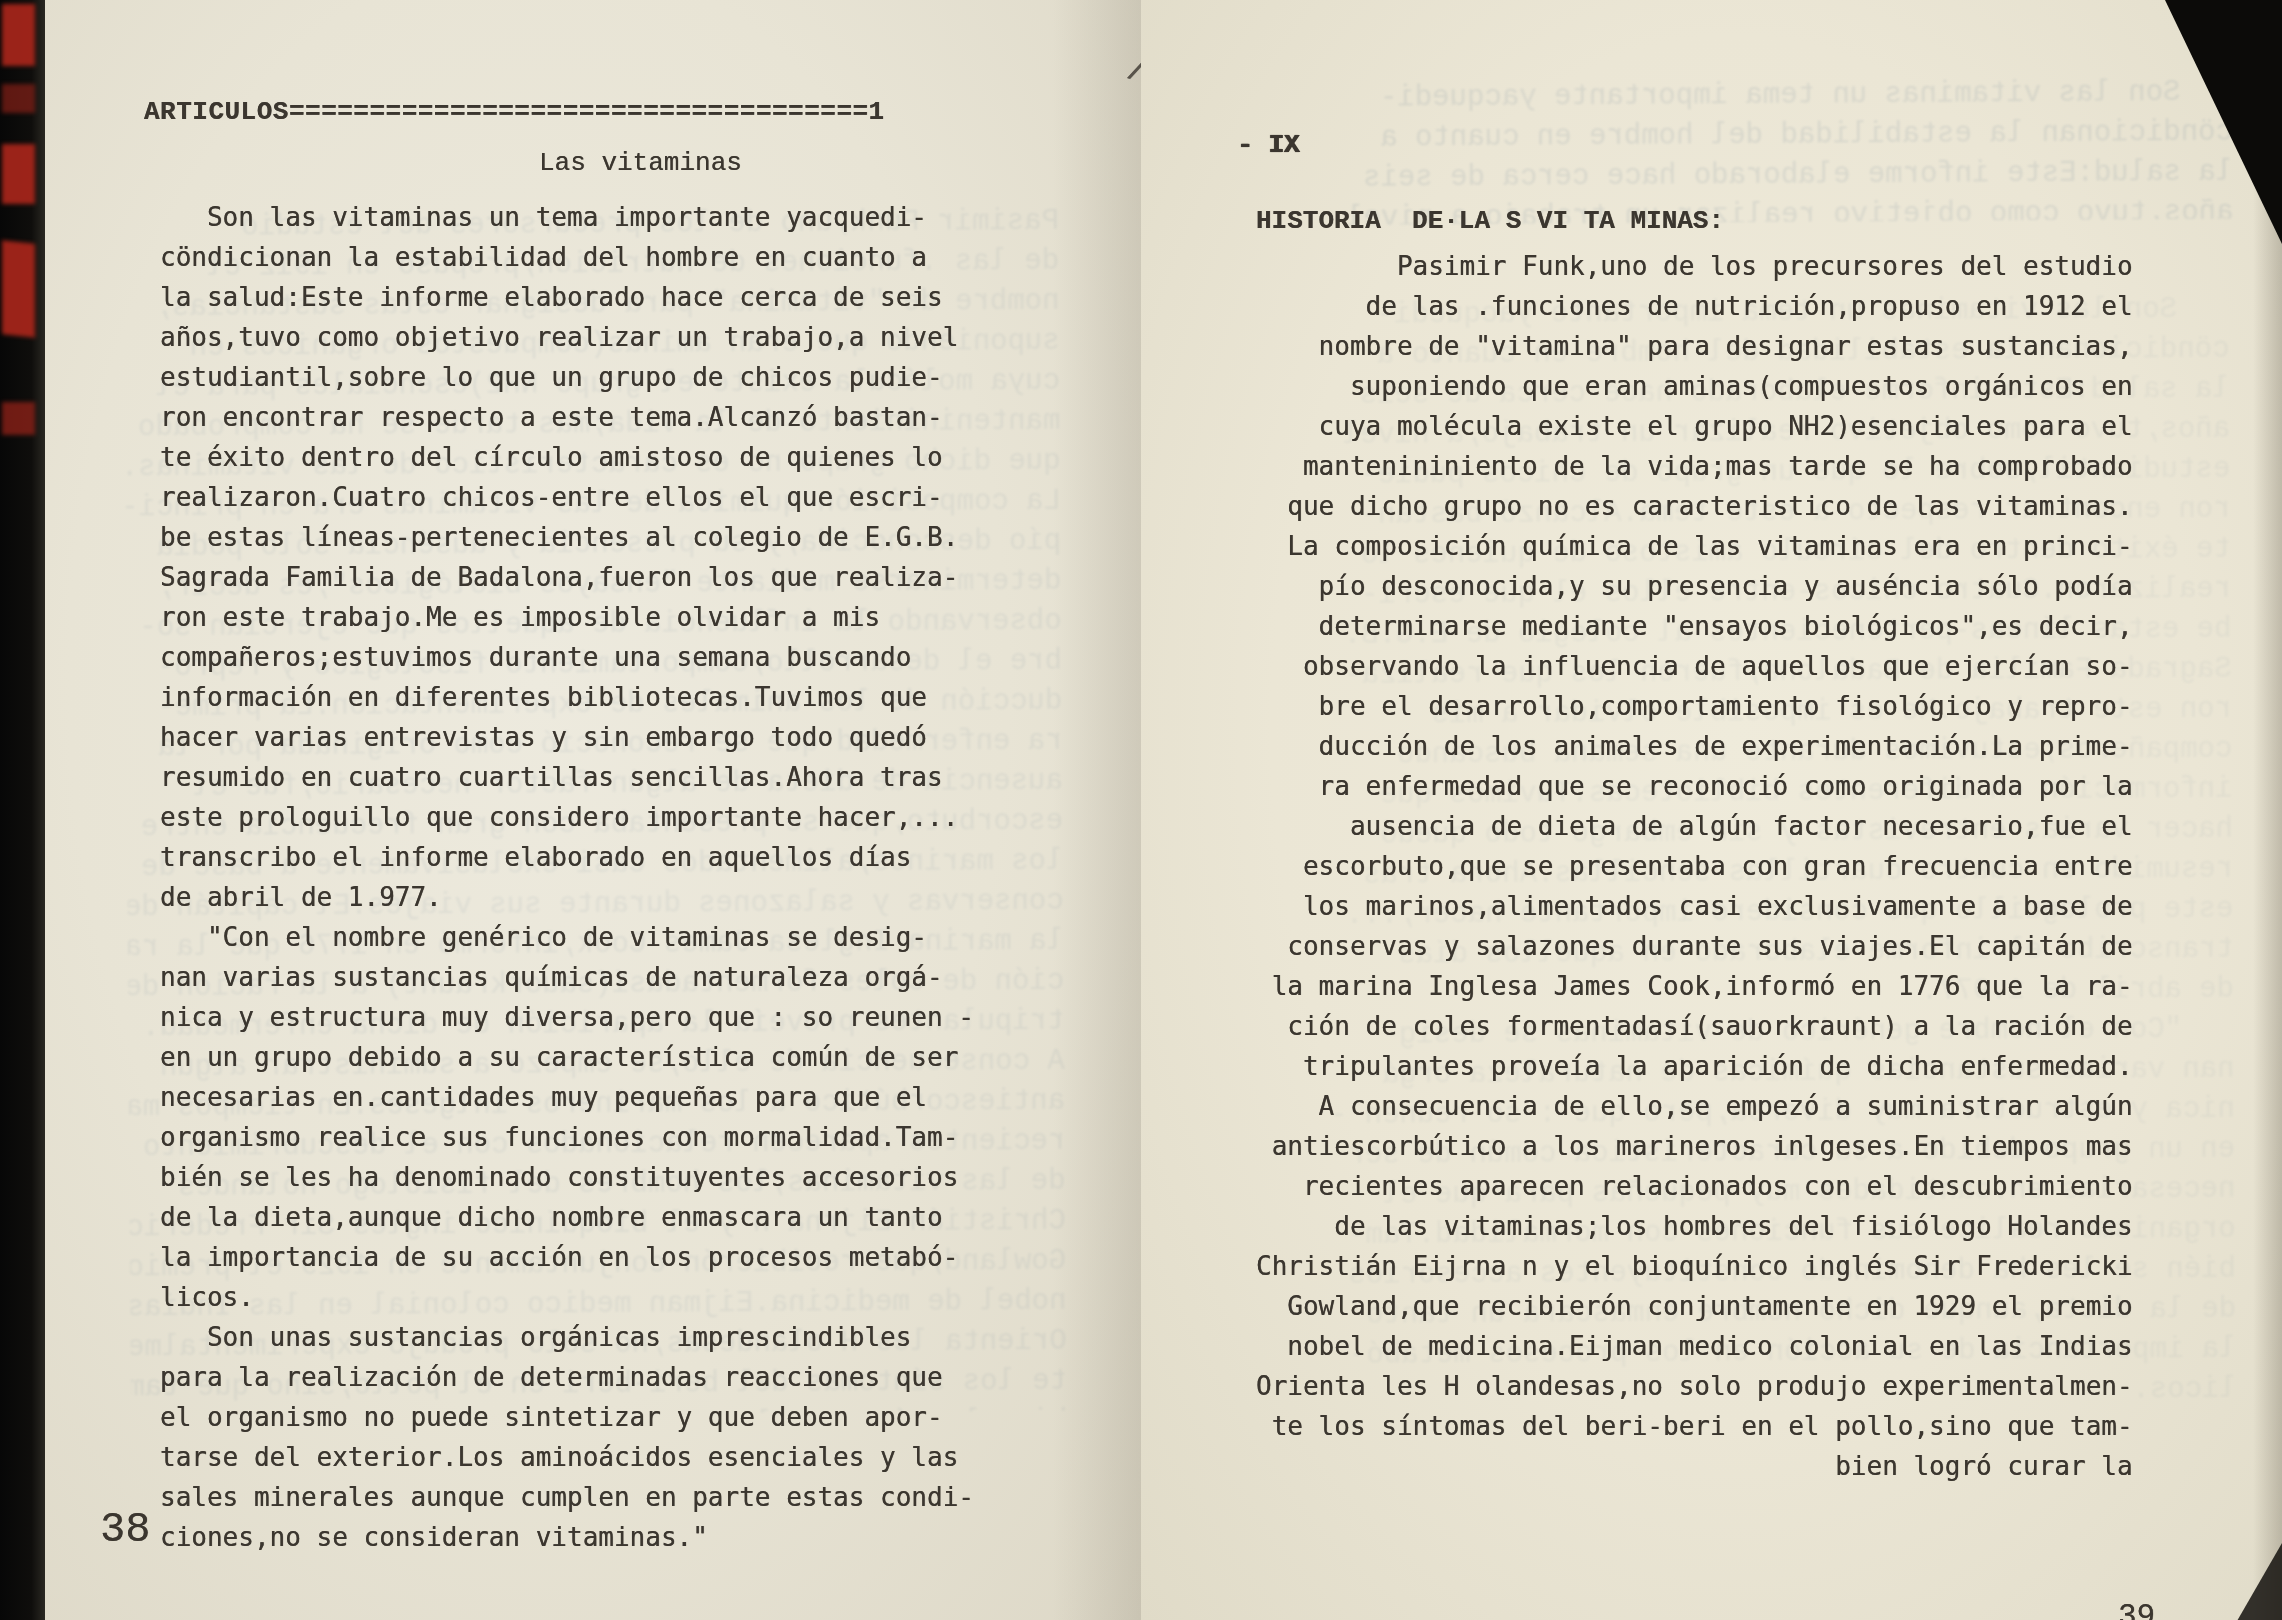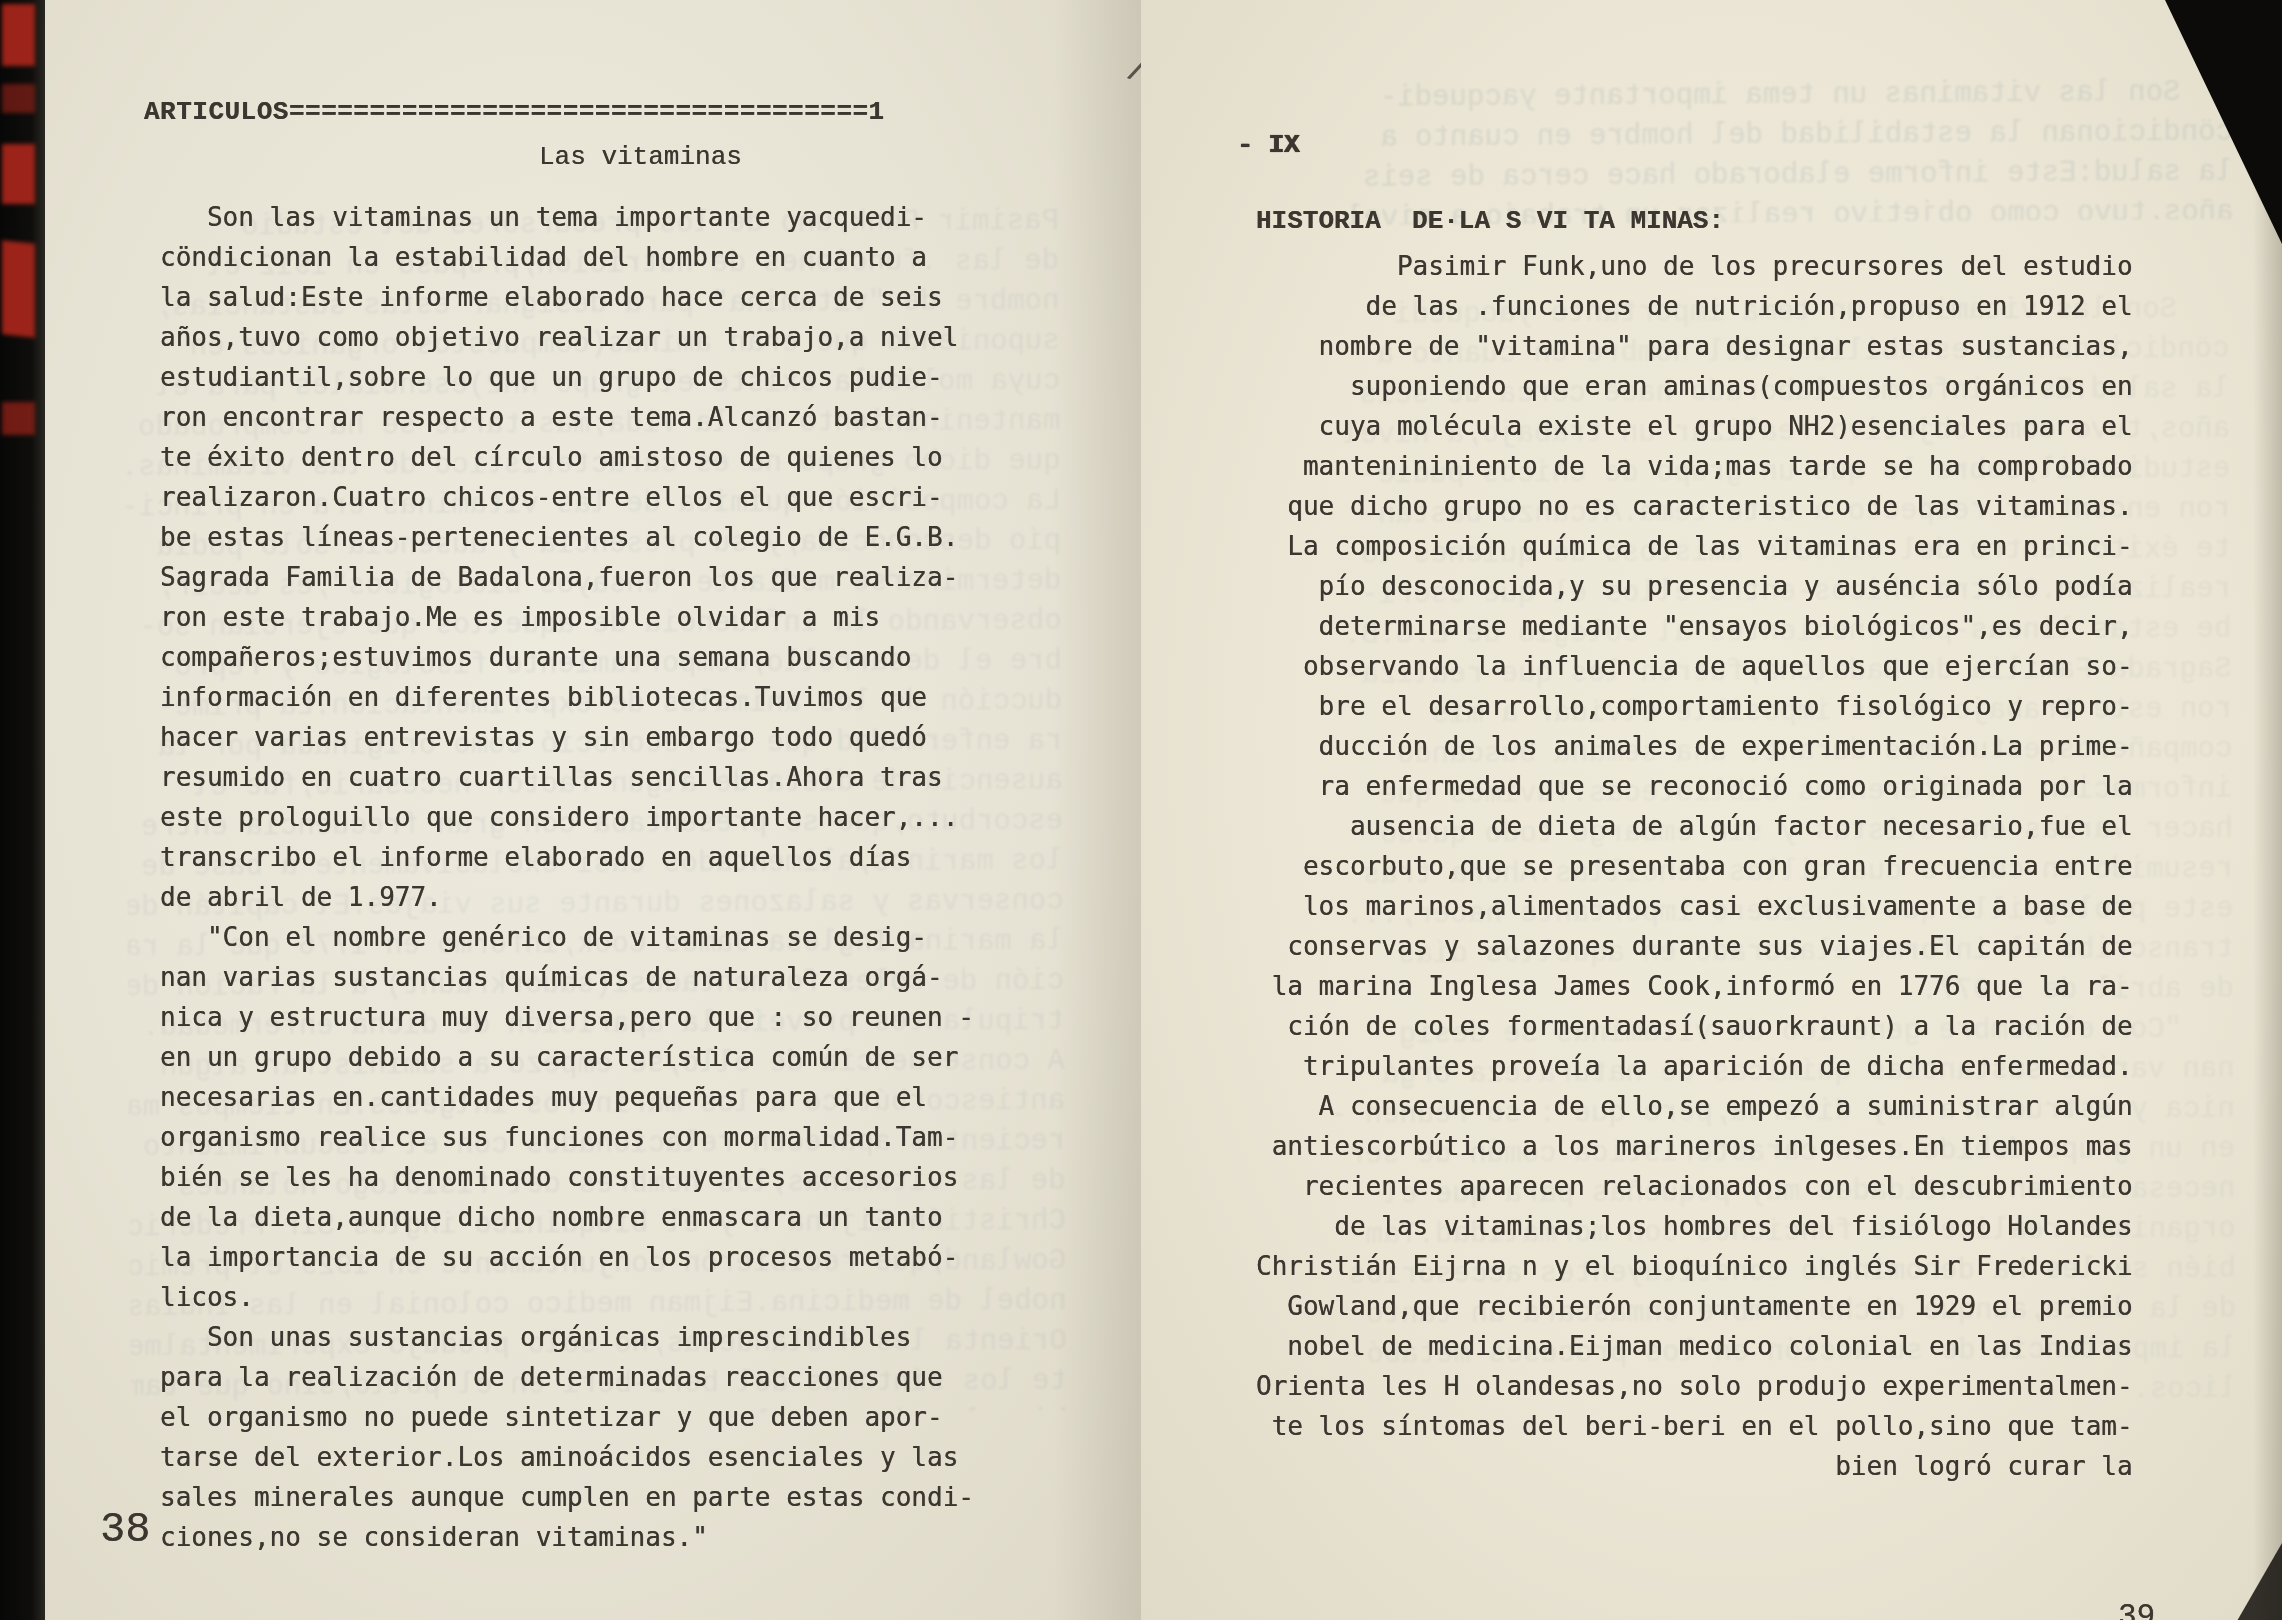--- a/index.html
+++ b/index.html
@@ -52,21 +52,21 @@
       rgba(150,142,120,.10) 64%,
       rgba(110,102,85,0) 100%);
     pointer-events:none;
   }
   
   .tw{
     white-space:pre;font-size:26px;line-height:40px;
     text-shadow:0 0 0.6px rgba(59,54,47,.75),0.5px 0.4px 0 rgba(59,54,47,.25);
   }
   .articles-header{position:absolute;left:144px;top:92px;font-weight:bold;letter-spacing:0.5px;}
-  .article-title{position:absolute;left:539px;top:137px;font-family:Liberation Mono, monospace;}
+  .article-title{position:absolute;left:539px;top:143px;font-family:Liberation Mono, monospace;}
   .left-body{position:absolute;left:144px;top:181px;margin:16px;}
   .pageno-left{position:absolute;left:100px;top:1510px;font-size:42px;}
   .chapter-mark{position:absolute;left:1237px;top:125px;font-weight:bold;text-shadow:1px 0 0 currentColor,0 0 1px currentColor;}
   .right-heading{position:absolute;left:1256px;top:201px;font-weight:bold;}
   .right-body{position:absolute;left:1256px;top:246px;margin:0;text-align:right;}
   .pageno-right{position:absolute;left:2118px;top:1597px;font-size:31px;}
   .stray-i{position:absolute;left:1166px;top:1496px;font-size:23.4px;opacity:.8;}
   .gutter-slash{position:absolute;left:1127px;top:51px;font-size:35px;transform:rotate(14deg);opacity:.8;}
   
   .ghost{

